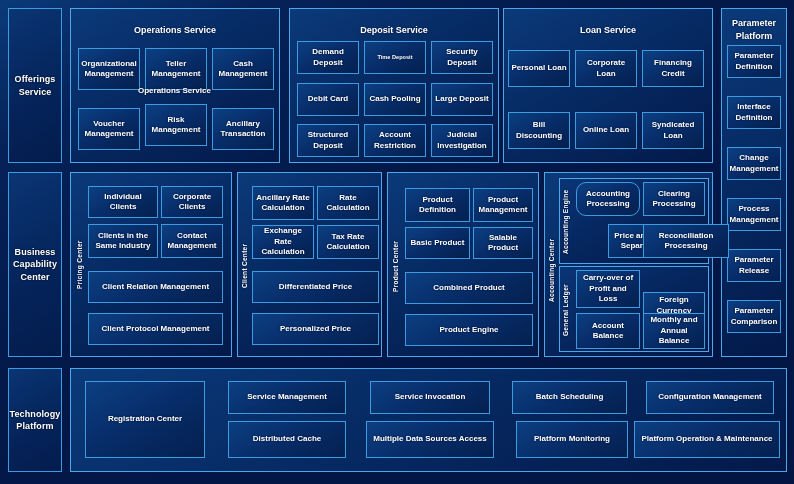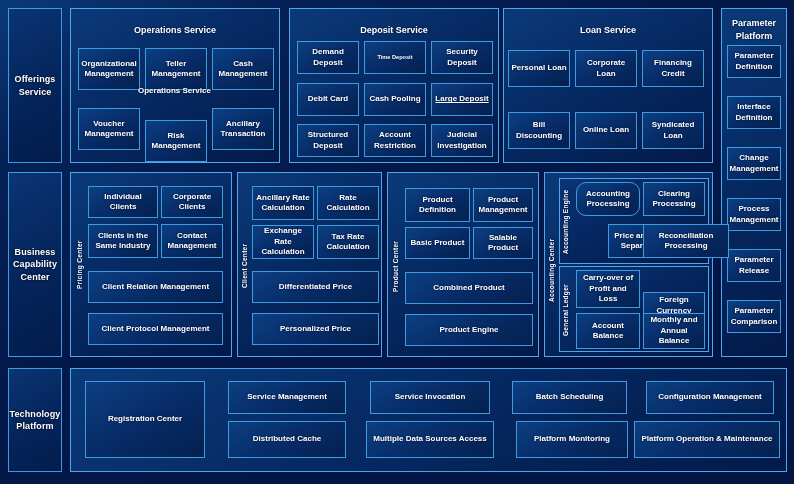--- a/index.html
+++ b/index.html
@@ -80,32 +80,32 @@
   </div>
 
   <div class="group" style="left:70px;top:8px;width:210px;height:155px;">
     <div class="grouptitle" style="top:16px;">Operations Service</div>
   </div>
   <div class="cell" style="left:78px;top:48px;width:62px;height:42px;">Organizational Management</div>
   <div class="cell" style="left:145px;top:48px;width:62px;height:42px;">Teller Management</div>
   <div class="cell" style="left:212px;top:48px;width:62px;height:42px;">Cash Management</div>
   <div class="overlap-title" style="left:138px;top:86px;">Operations Service</div>
   <div class="cell" style="left:78px;top:108px;width:62px;height:42px;">Voucher Management</div>
-  <div class="cell" style="left:145px;top:120px;width:62px;height:42px;">Risk Management</div>
+  <div class="cell" style="left:145px;top:104px;width:62px;height:42px;">Risk Management</div>
   <div class="cell" style="left:212px;top:108px;width:62px;height:42px;">Ancillary Transaction</div>
 
   <div class="group" style="left:289px;top:8px;width:210px;height:155px;">
     <div class="grouptitle" style="top:16px;">Deposit Service</div>
   </div>
   <div class="cell" style="left:297px;top:41px;width:62px;height:33px;">Demand Deposit</div>
   <div class="cell tiny" style="left:364px;top:41px;width:62px;height:33px;">Time Deposit</div>
   <div class="cell" style="left:431px;top:41px;width:62px;height:33px;">Security Deposit</div>
   <div class="cell" style="left:297px;top:83px;width:62px;height:33px;">Debit Card</div>
   <div class="cell" style="left:364px;top:83px;width:62px;height:33px;">Cash Pooling</div>
-  <div class="cell" style="left:431px;top:83px;width:62px;height:33px;text-decoration:underline;">Large Deposit</div>
+  <div class="cell" style="left:431px;top:83px;width:62px;height:33px;">Large Deposit</div>
   <div class="cell" style="left:297px;top:124px;width:62px;height:33px;">Structured Deposit</div>
   <div class="cell" style="left:364px;top:124px;width:62px;height:33px;">Account Restriction</div>
   <div class="cell" style="left:431px;top:124px;width:62px;height:33px;">Judicial Investigation</div>
 
   <div class="group" style="left:503px;top:8px;width:210px;height:155px;">
     <div class="grouptitle" style="top:16px;">Loan Service</div>
   </div>
   <div class="cell" style="left:508px;top:50px;width:62px;height:37px;">Personal Loan</div>
   <div class="cell" style="left:575px;top:50px;width:62px;height:37px;">Corporate Loan</div>
   <div class="cell" style="left:642px;top:50px;width:62px;height:37px;">Financing Credit</div>

